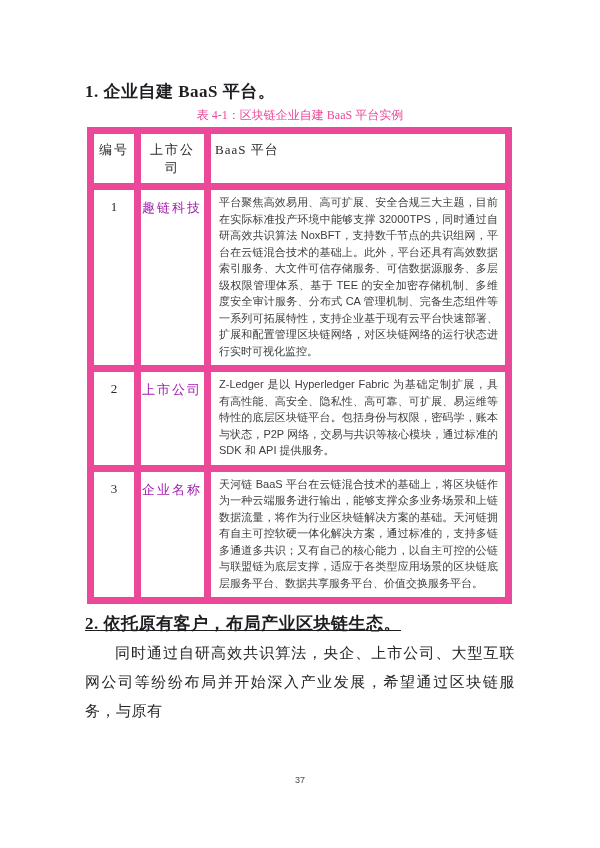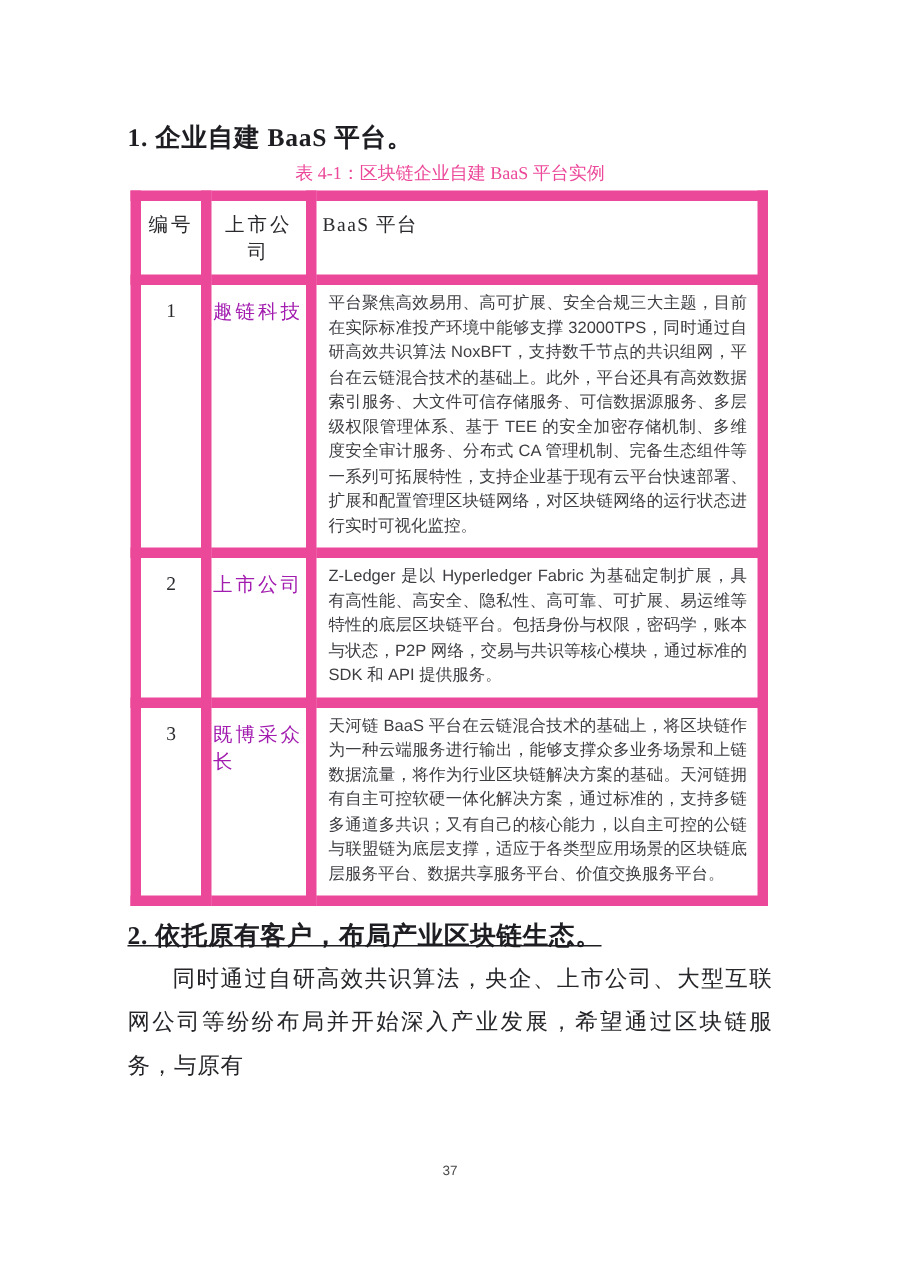--- a/index.html
+++ b/index.html
@@ -124,21 +124,21 @@
           <td class="cell-company">趣链科技</td>
           <td class="cell-desc">平台聚焦高效易用、高可扩展、安全合规三大主题，目前在实际标准投产环境中能够支撑 32000TPS，同时通过自研高效共识算法 NoxBFT，支持数千节点的共识组网，平台在云链混合技术的基础上。此外，平台还具有高效数据索引服务、大文件可信存储服务、可信数据源服务、多层级权限管理体系、基于 TEE 的安全加密存储机制、多维度安全审计服务、分布式 CA 管理机制、完备生态组件等一系列可拓展特性，支持企业基于现有云平台快速部署、扩展和配置管理区块链网络，对区块链网络的运行状态进行实时可视化监控。</td>
         </tr>
         <tr>
           <td class="cell-no">2</td>
           <td class="cell-company">上市公司</td>
           <td class="cell-desc">Z-Ledger 是以 Hyperledger Fabric 为基础定制扩展，具有高性能、高安全、隐私性、高可靠、可扩展、易运维等特性的底层区块链平台。包括身份与权限，密码学，账本与状态，P2P 网络，交易与共识等核心模块，通过标准的 SDK 和 API 提供服务。</td>
         </tr>
         <tr>
           <td class="cell-no">3</td>
-          <td class="cell-company">既博采众长</td>
+          <td class="cell-company">企业名称</td>
           <td class="cell-desc">天河链 BaaS 平台在云链混合技术的基础上，将区块链作为一种云端服务进行输出，能够支撑众多业务场景和上链数据流量，将作为行业区块链解决方案的基础。天河链拥有自主可控软硬一体化解决方案，通过标准的，支持多链多通道多共识；又有自己的核心能力，以自主可控的公链与联盟链为底层支撑，适应于各类型应用场景的区块链底层服务平台、数据共享服务平台、价值交换服务平台。</td>
         </tr>
       </tbody>
     </table>
 
     <div class="sec-heading sec2-heading">2. 依托原有客户，布局产业区块链生态。</div>
 
     <p class="body-para">同时通过自研高效共识算法，央企、上市公司、大型互联网公司等纷纷布局并开始深入产业发展，希望通过区块链服务，与原有</p>
 
   </div>

